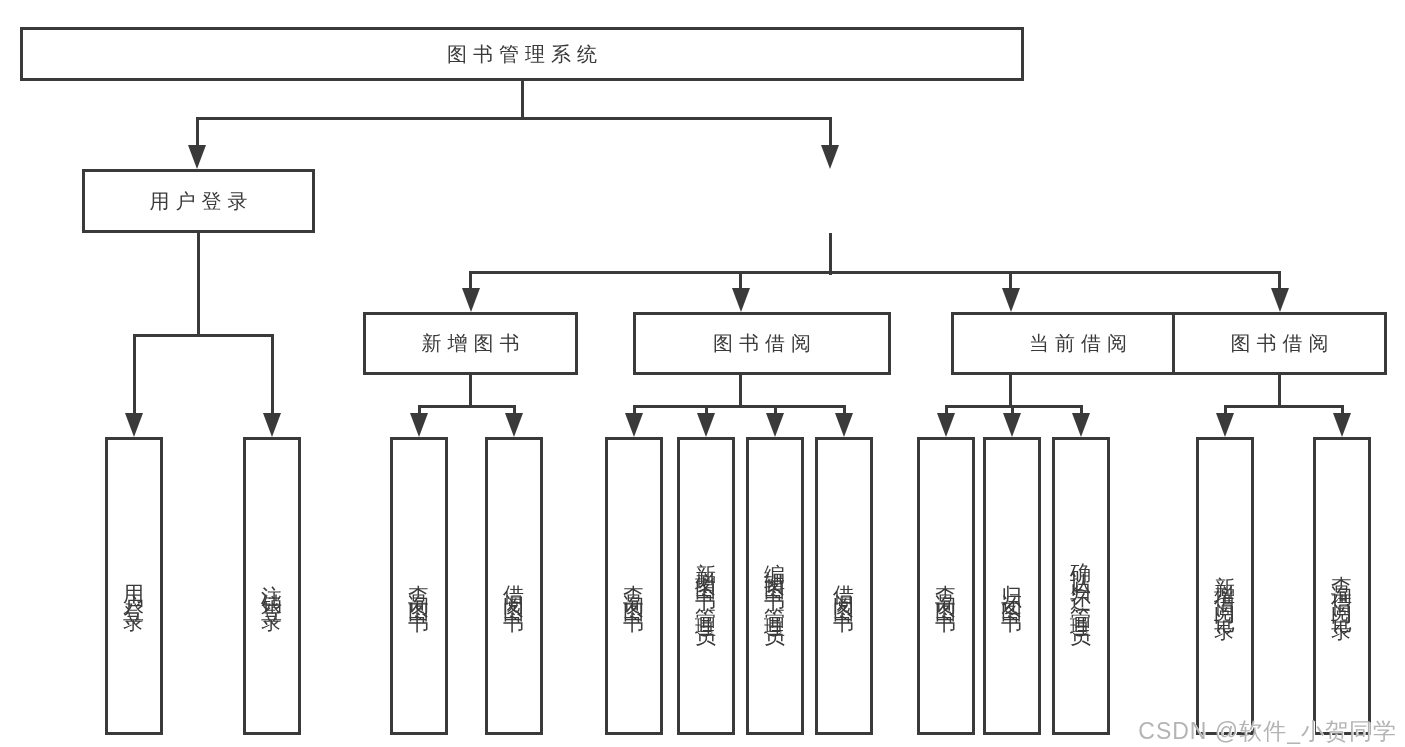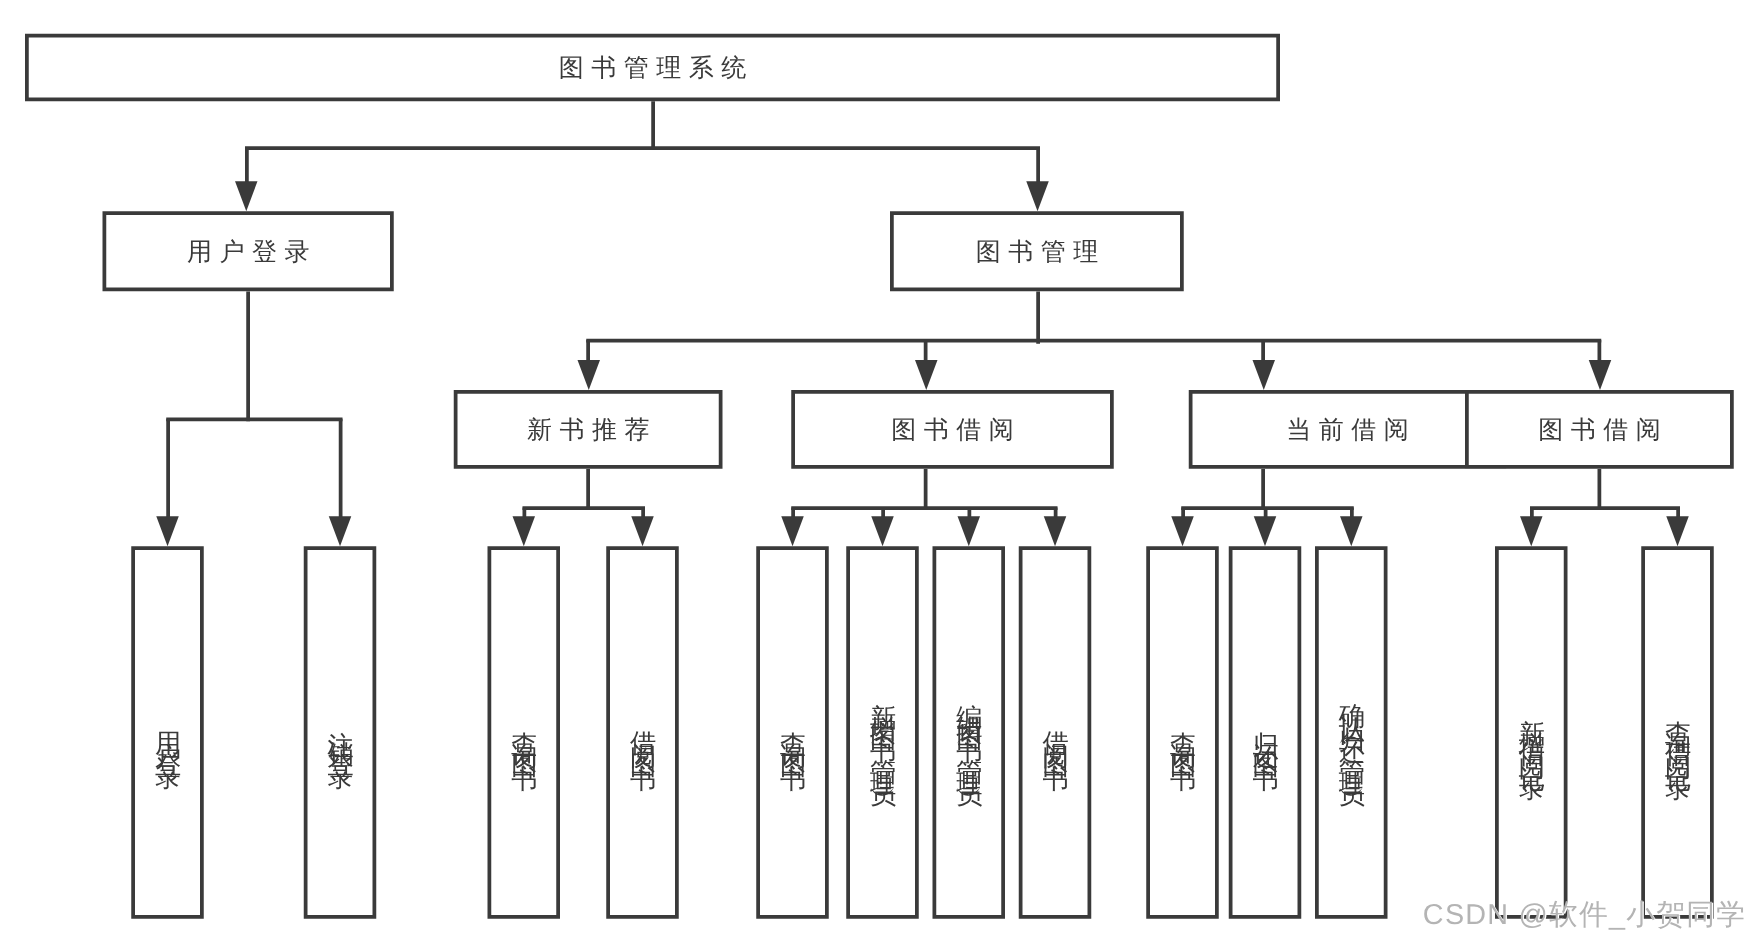--- a/index.html
+++ b/index.html
@@ -117,26 +117,23 @@
       <div class="ah" style="left: 1333px; top: 413px;"></div>
     </div>
 
   <div class="node hnode" style="left:20px;top:27px;width:1004px;height:54px">
     <span class="lbl">图书管理系统</span>
   </div>
 
   <div class="node hnode" style="left:82px;top:169px;width:233px;height:64px">
     <span class="lbl">用户登录</span>
   </div>
-  <div class="node hnode" style="left:712px;top:169px;width:235px;height:64px">
-    <span class="lbl">图书管理</span>
-  </div>
 
   <div class="node hnode" style="left:363px;top:312px;width:215px;height:63px">
-    <span class="lbl">新书推荐</span>
+    <span class="lbl">新增图书</span>
   </div>
   <div class="node hnode" style="left:633px;top:312px;width:258px;height:63px">
     <span class="lbl">图书借阅</span>
   </div>
   <div class="node hnode" style="left:951px;top:312px;width:254px;height:63px">
     <span class="lbl">当前借阅</span>
   </div>
   <div class="node hnode" style="left:1172px;top:312px;width:215px;height:63px">
     <span class="lbl">图书借阅</span>
   </div>

